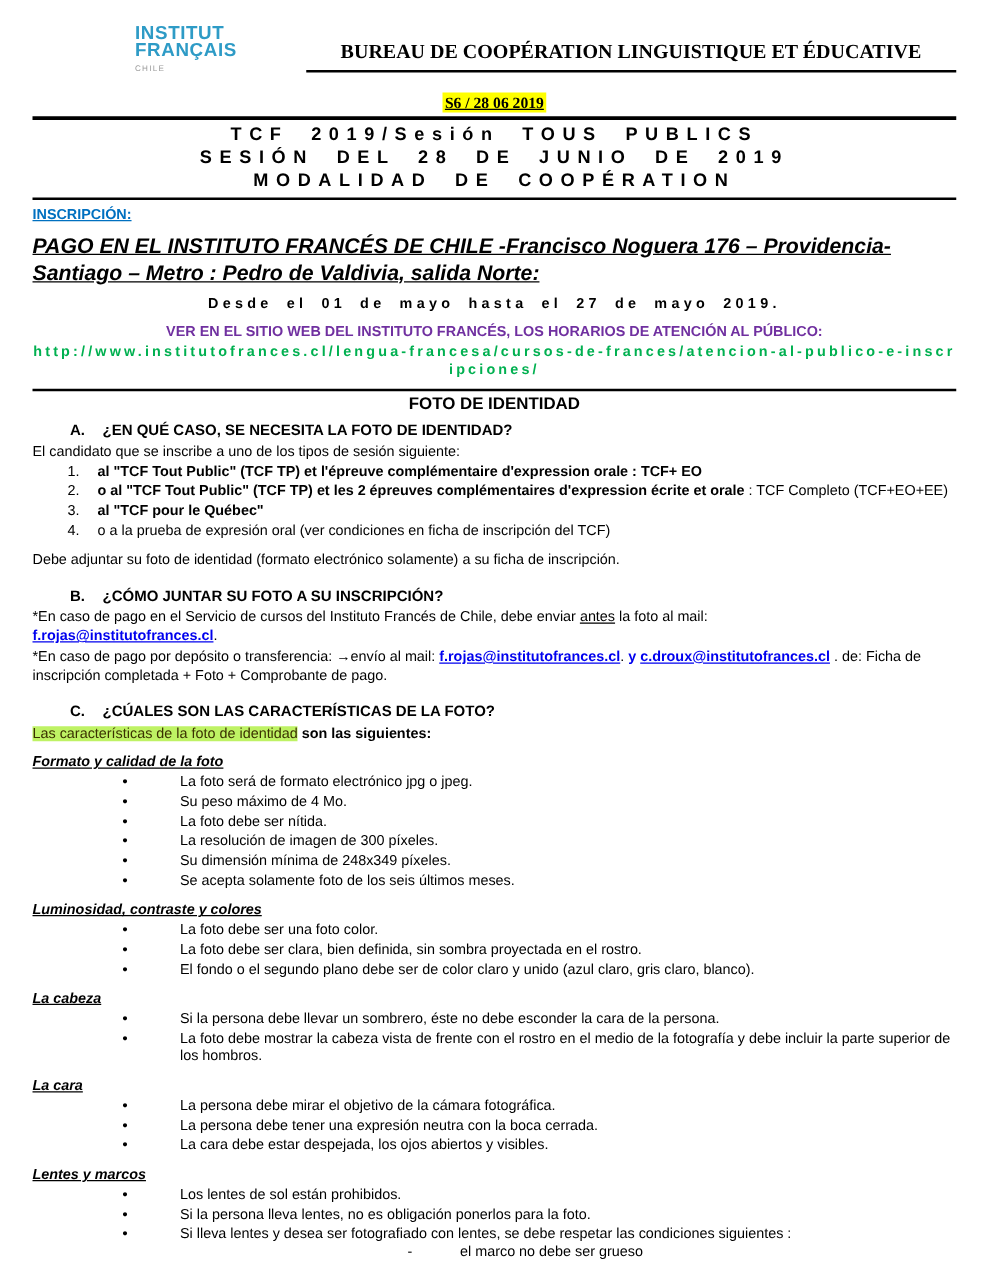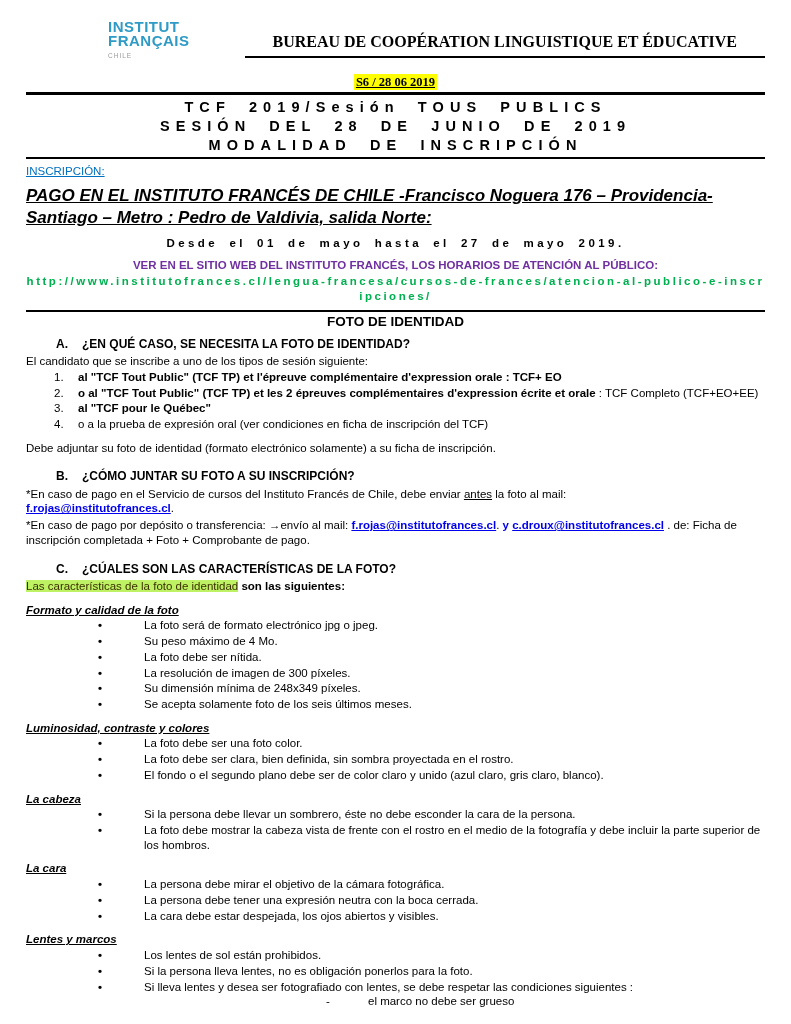--- a/index.html
+++ b/index.html
@@ -22,21 +22,21 @@
   .ref-row { text-align:center; margin-top:14px; }
   .ref-badge {
     display:inline-block; background:#ffff00; font-family:"Liberation Serif", serif;
     font-weight:bold; font-size:12.5px; text-decoration:underline; padding:0 2px;
   }
   .rule-thick { border:none; border-top:3px solid #000; margin:2px 0 0 0; }
   .rule-med   { border:none; border-top:2px solid #000; margin:3px 0 0 0; }
   
   .doc-title { text-align:center; font-weight:bold; font-size:14.5px; letter-spacing:0.42em; word-spacing:0.55em; line-height:1.3; margin-top:3px; }
   
-  .insc-label { color:#0070c0; font-weight:normal; text-decoration:underline; margin-top:5px; font-size:11.5px; }
+  .insc-label { color:#0070c0; font-weight:bold; text-decoration:underline; margin-top:5px; font-size:11.5px; }
   .pago-line  { font-weight:bold; text-decoration:underline; margin-top:6px; font-size:17px;font-style:italic; }
   .date-line  { text-align:center; font-weight:bold; letter-spacing:0.3em; word-spacing:0.4em; margin-top:7px; }
   .web-notice { text-align:center; font-weight:bold; color:#7030a0; margin-top:8px; }
   .url-line   { text-align:center; font-weight:bold; color:#00b050; letter-spacing:0.22em; word-break:break-all; margin-top:1px; }
   .url-line a { color:#00b050; text-decoration:none; }
   
   .foto-hdr-wrap { border-top:2.5px solid #000; margin-top:7px; }
   .foto-hdr { text-align:center; font-weight:bold; font-size:13.5px; margin-top:1px; }
   .sec-heading { display:flex; font-weight:bold; font-size:12px; margin-top:6px; }
   .sec-heading .letter { margin-left:30px; width:26px; flex:none; }
@@ -73,21 +73,21 @@
 
   <div class="ref-row">
     <span class="ref-badge">S6 / 28 06 2019</span>
   </div>
 
   <hr class="rule-thick">
 
   <div class="doc-title">
     <div>TCF 2019/Sesión TOUS PUBLICS</div>
     <div>SESIÓN DEL 28 DE JUNIO DE 2019</div>
-    <div>MODALIDAD DE INSCRIPCIÓN</div>
+    <div>MODALIDAD DE COOPÉRATION</div>
   </div>
 
   <hr class="rule-med">
 
   <div class="insc-label">INSCRIPCIÓN:</div>
   <div class="pago-line">PAGO EN EL INSTITUTO  FRANCÉS DE CHILE -Francisco Noguera 176 – Providencia- Santiago – Metro : Pedro de Valdivia, salida Norte:</div>
   <div class="date-line">Desde el 01 de mayo hasta el 27 de mayo 2019.</div>
   <div class="web-notice">VER  EN EL SITIO WEB DEL INSTITUTO FRANCÉS, LOS HORARIOS DE ATENCIÓN AL PÚBLICO:</div>
   <div class="url-line">
     <a href="#">http://www.institutofrances.cl/lengua-francesa/cursos-de-frances/atencion-al-publico-e-inscripciones/</a>

